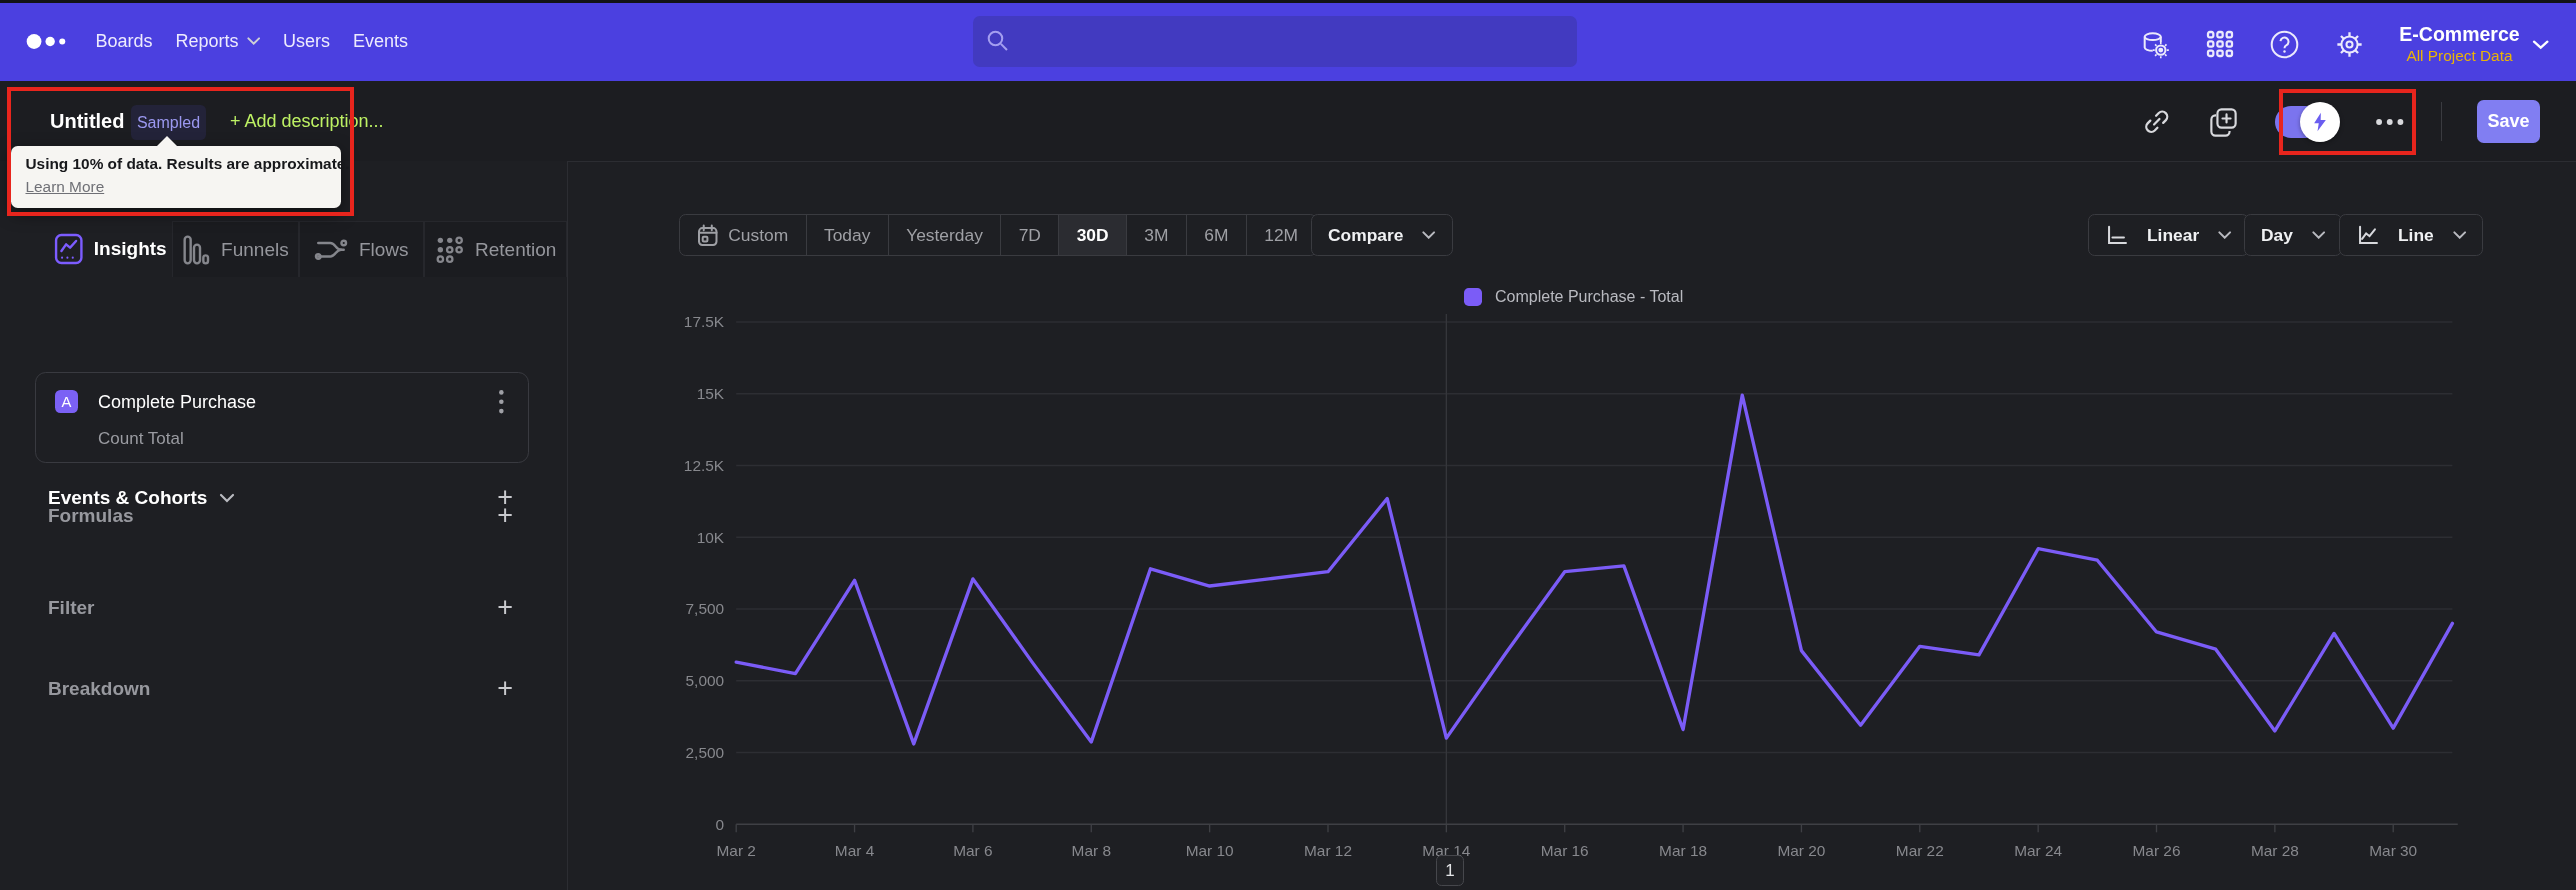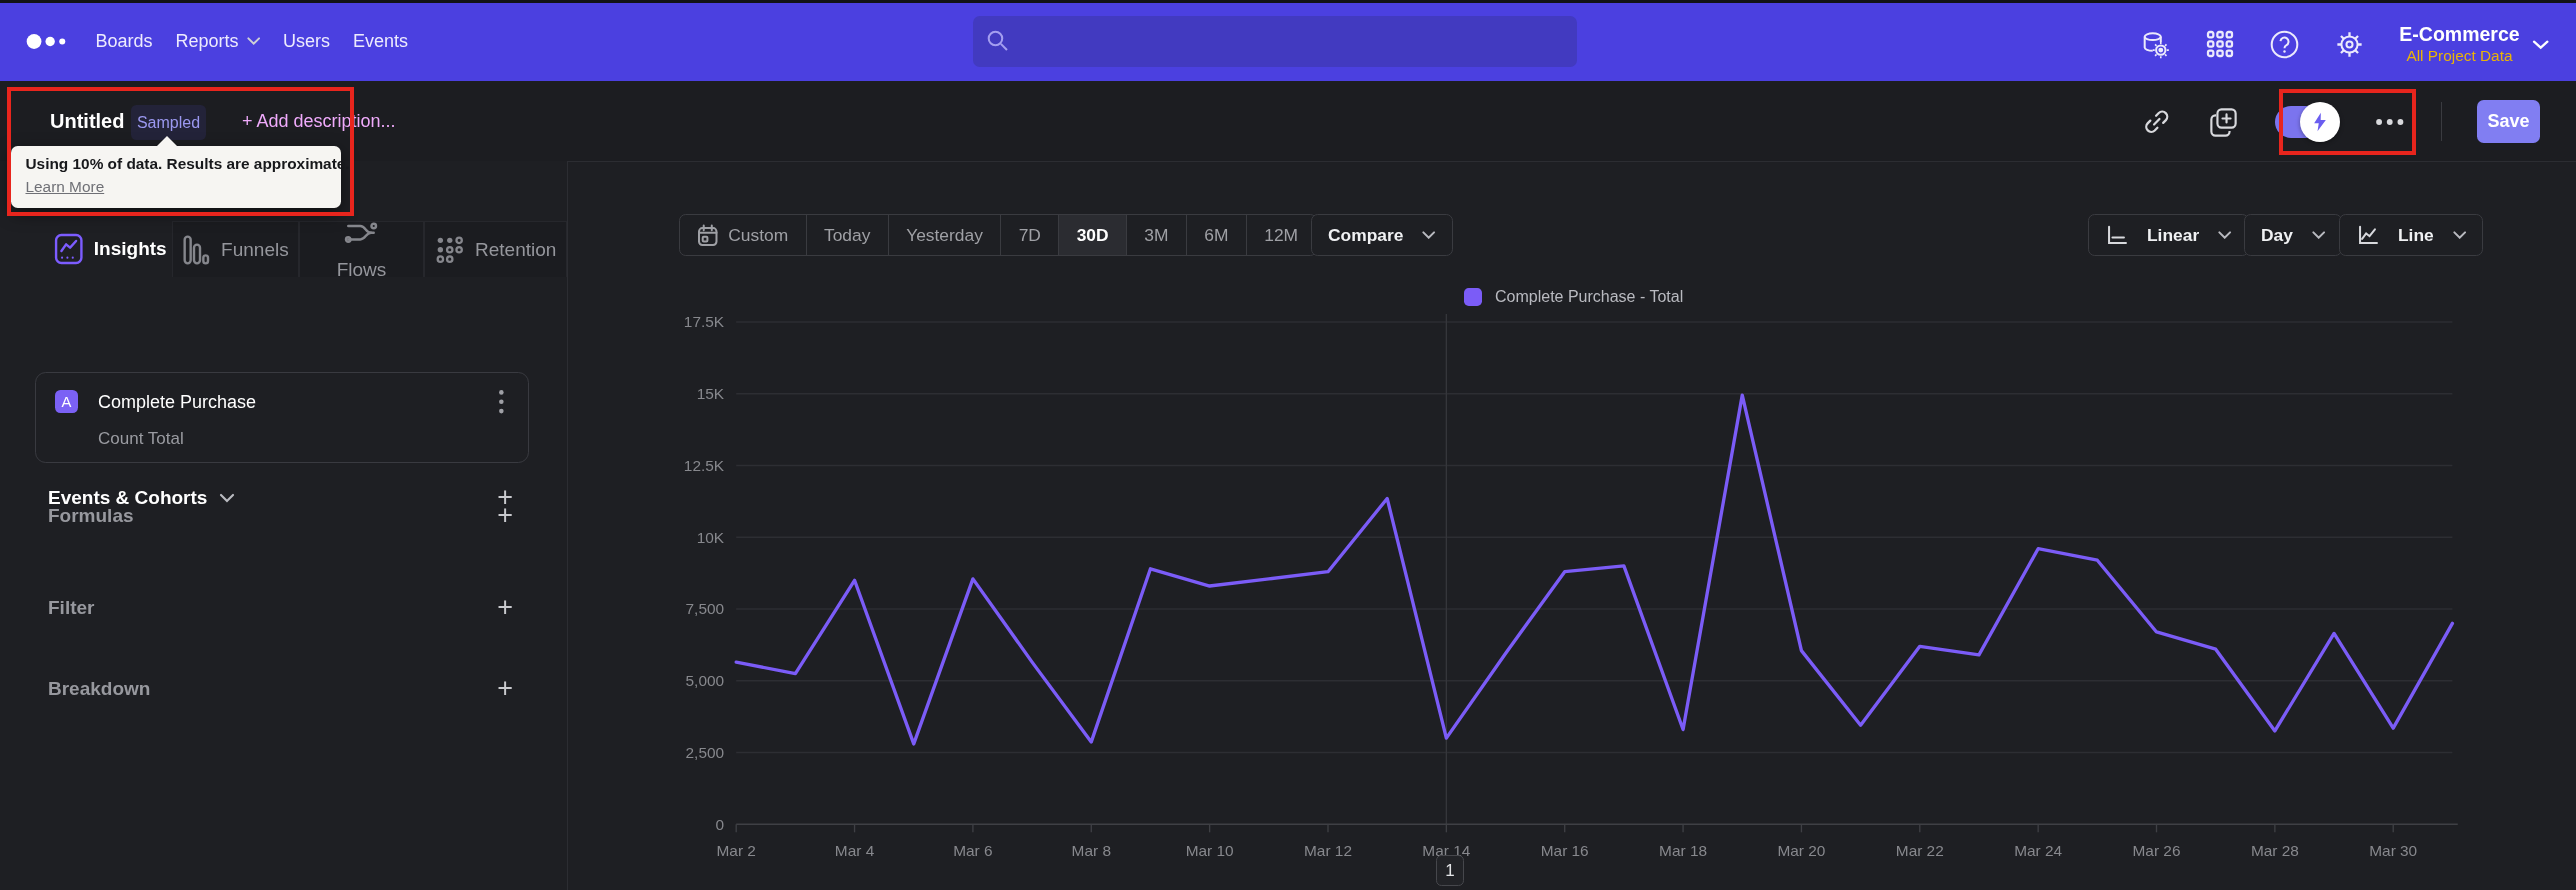--- a/index.html
+++ b/index.html
@@ -18,21 +18,21 @@
   #nav-right { position:absolute; right:27px; top:2.7px; height:78px; display:flex; align-items:center; gap:34px; }
   .nav-icon { width:31px; height:31px; color:#eceafc; display:flex; align-items:center; justify-content:center; cursor:pointer; }
   #project-block { display:flex; align-items:center; gap:12px; cursor:pointer; }
   #project-name { font-size:19.5px; font-weight:bold; color:#ffffff; line-height:23px; }
   #project-scope { font-size:15.4px; color:#eab308; line-height:19px; }
 
   
   #header { left:0; top:81px; width:2576px; height:81px; background:#1c1d21; border-bottom:1.3px solid #2c2d32; }
   #report-title { left:50px; top:81px; height:81px; display:flex; align-items:center; font-size:20px; font-weight:bold; color:#fff; }
   #sampled-badge { left:131px; top:105px; width:75px; height:35px; background:#232339; border-radius:5.4px; color:#9b98f0; font-size:16px; display:flex; align-items:center; justify-content:center; cursor:pointer; }
-  #add-desc { left:230px; top:81px; height:81px; display:flex; align-items:center; color:#f0abfc; font-size:18px; cursor:pointer;margin-left:12px; }
+  #add-desc { left:230px; top:81px; height:81px; display:flex; align-items:center; color:#bef264; font-size:18px; cursor:pointer; }
   #header-actions { position:absolute; right:36px; top:81px; height:81px; display:flex; align-items:center; gap:35px; }
   .hdr-icon { width:32px; height:32px; color:#d8d9dd; display:flex; align-items:center; justify-content:center; cursor:pointer; }
   #lightning-toggle { width:64px; height:32px; background:#7b74ee; border-radius:16px; position:relative; cursor:pointer; }
   #toggle-knob { position:absolute; right:-1.3px; top:-4px; width:40px; height:40px; background:#fff; border-radius:50%; display:flex; align-items:center; justify-content:center; color:#6a5df0; box-shadow:0 1.3px 4px rgba(0,0,0,.35); }
   #hdr-divider { width:1.3px; height:39px; background:#3a3b40; }
   #save-btn { width:63px; height:43px; background:#817ef2; border-radius:6.7px; color:#fff; font-size:18px; font-weight:bold; display:flex; align-items:center; justify-content:center; cursor:pointer; }
 
   
   .red-box { border:4px solid #e8251d; background:transparent; pointer-events:none; z-index:40; }
   #red-box-title { left:6.7px; top:87px; width:347px; height:129px; }
@@ -234,21 +234,21 @@
       <div class="tab" style="width: 138px;">
         <span class="ticon">
           <svg width="28" height="32" viewBox="0 0 42 48" fill="none" stroke="currentColor" stroke-width="3.6">
             <rect x="4" y="4" width="9" height="40" rx="4.5"></rect>
             <rect x="18" y="16" width="9" height="28" rx="4.5"></rect>
             <rect x="32" y="32" width="7" height="12" rx="3.5"></rect>
           </svg>
         </span>
         <span>Funnels</span>
       </div>
-      <div class="tab" style="width: 137px; flex-direction: column;">
+      <div class="tab" style="width: 137px;">
         <span class="ticon">
           <svg width="34" height="29.5" viewBox="0 0 50 44" fill="none" stroke="currentColor" stroke-width="3.6" stroke-linecap="round">
             <path d="M6 12 h18 c8 0 8 10 16 10 h4"></path>
             <path d="M6 32 h18 c8 0 8-10 16-10"></path>
             <circle cx="44" cy="12" r="3.4"></circle>
             <circle cx="6" cy="32" r="3.4"></circle>
           </svg>
         </span>
         <span>Flows</span>
       </div>

